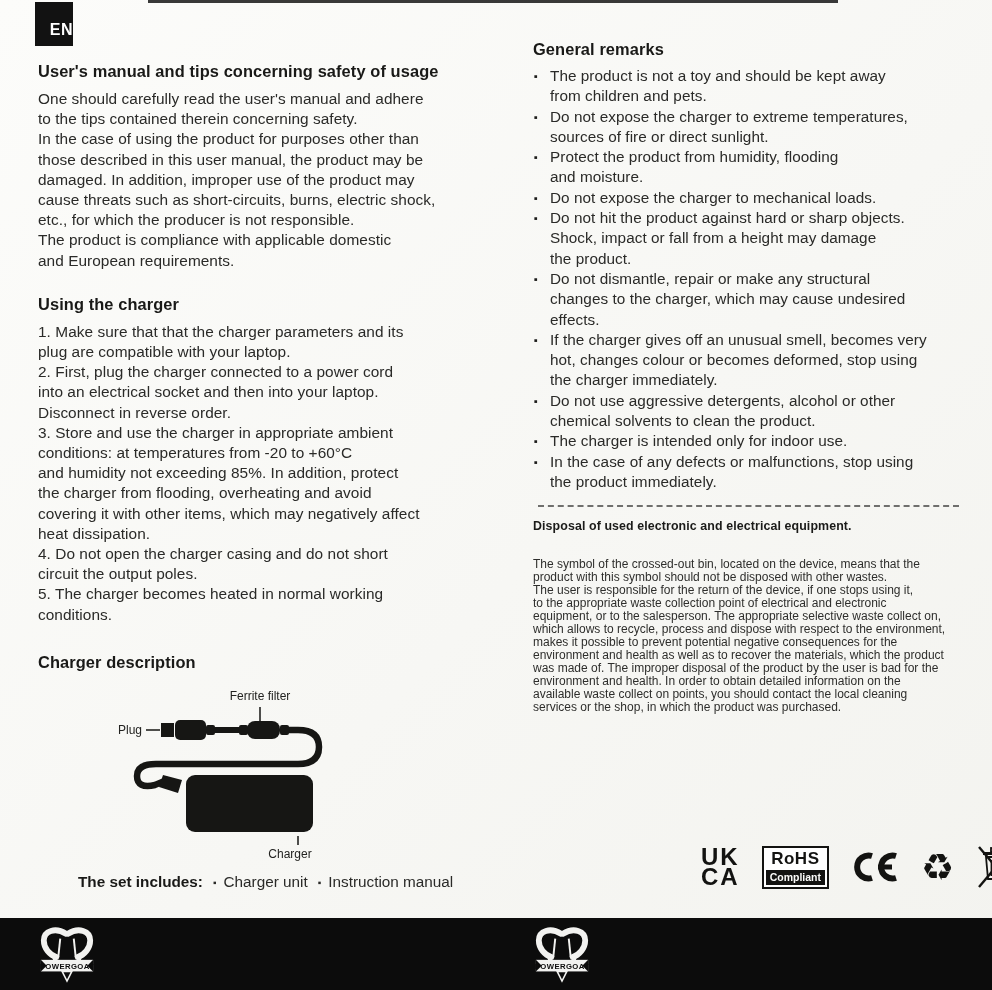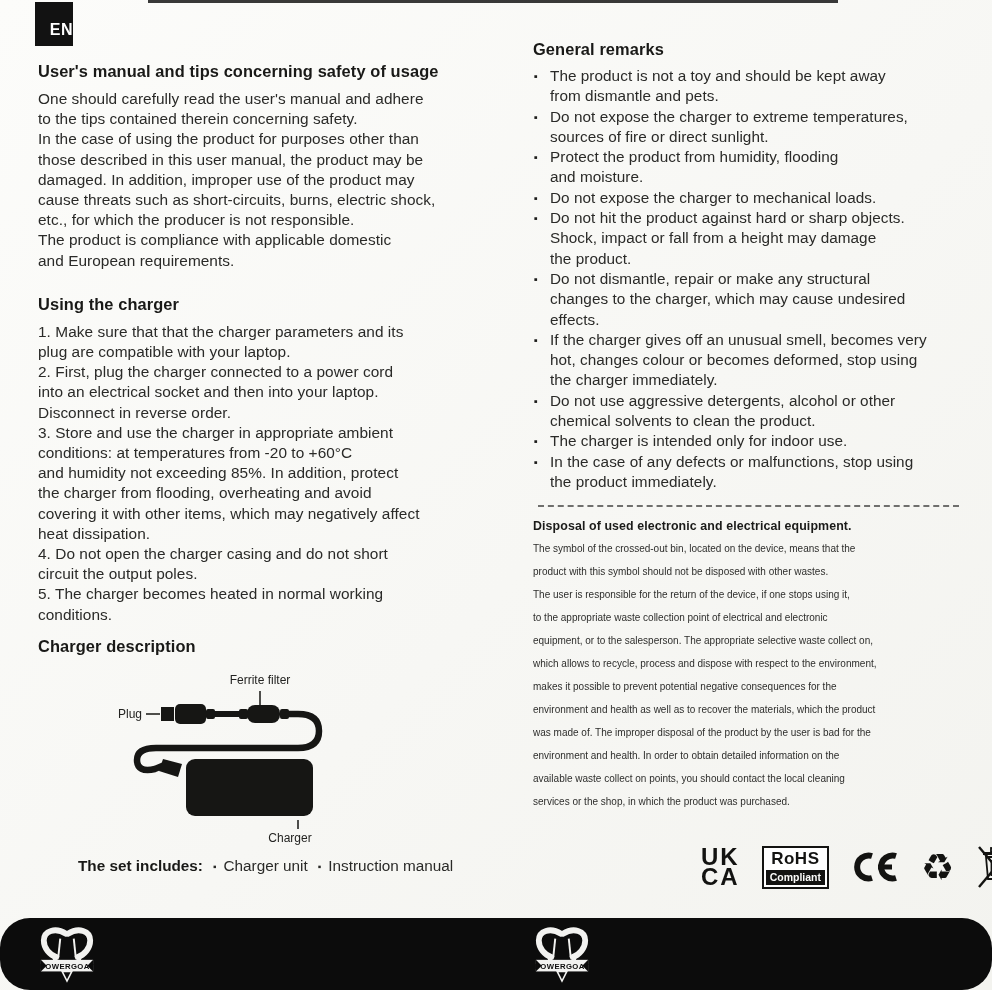--- a/index.html
+++ b/index.html
@@ -35,37 +35,37 @@
     position:relative;padding-left:17px;font-size:15.3px;line-height:20.3px;
     white-space:pre-line;color:#2a2a28;letter-spacing:.05px;
   }
   ul.remarks li::before{
     content:"▪";position:absolute;left:1px;top:0;font-size:11px;line-height:20.3px;color:#1c1c1a;
   }
 
   .dashed-divider{margin-top:13px;border:0;border-top:2px dashed #6f6f6d;height:0;width:421px;}
 
   h3.disposal-h{font-size:12.4px;font-weight:700;color:#1b1b19;margin:12px 0 0;letter-spacing:.1px;}
-  p.disposal-body{margin:4px 0 0;font-size:10px;line-height:23px;white-space:pre-line;color:#2e2e2c;}
+  p.disposal-body{margin:25px 0 0;font-size:12px;line-height:13px;white-space:pre-line;color:#2e2e2c;}
 
   .diagram{margin-top:4px;display:block;}
   .diagram text{font-family:"Liberation Sans",sans-serif;font-size:12px;fill:#232321;}
 
   .set-includes{margin-top:9px;display:flex;align-items:baseline;font-size:15.3px;color:#2a2a28;margin-left:40px;}
   .set-includes .si-label{font-weight:700;color:#191917;}
   .set-includes .si-bullet{font-size:10px;margin:0 7px 0 10px;position:relative;top:-1px;}
 
   .cert-row{position:absolute;left:701px;top:843px;display:flex;align-items:center;gap:22px;}
   .ukca{display:flex;flex-direction:column;font-weight:700;font-size:24px;line-height:20px;color:#131311;letter-spacing:2px;}
   .rohs{border:2.5px solid #131311;background:#fff;text-align:center;padding:1px 2px 2px;min-width:58px;}
   .rohs-top{font-weight:700;font-size:17px;color:#131311;letter-spacing:.5px;padding:0 3px;}
   .rohs-bottom{background:#131311;color:#fbfbf9;font-size:10.5px;padding:1px 4px 2px;margin-top:1px;font-weight:bold;}
   .recycle-glyph{font-size:37px;color:#131311;line-height:1;}
 
-  .footer-bar{position:absolute;left:0;top:918px;width:992px;height:72px;background:#0c0c0c;border-radius:30px;}
+  .footer-bar{position:absolute;left:0;top:918px;width:992px;height:72px;background:#0c0c0c;}
   .brand-logo{position:absolute;top:7px;}
   .brand-logo.pos-a{left:38px;}
   .brand-logo.pos-b{left:533px;}
   .brand-logo text{font-family:"Liberation Sans",sans-serif;}
 </style>
 </head>
 <body>
 
 <div class="page">
   <div class="scan-edge"></div>
@@ -96,21 +96,21 @@
 conditions: at temperatures from -20 to +60°C
 and humidity not exceeding 85%. In addition, protect
 the charger from flooding, overheating and avoid
 covering it with other items, which may negatively affect
 heat dissipation.
 4. Do not open the charger casing and do not short
 circuit the output poles.
 5. The charger becomes heated in normal working
 conditions.</p>
 
-    <h2 style="margin-top:12px;">Charger description</h2>
+    <h2 style="margin-top:28px;">Charger description</h2>
 
     <svg class="diagram" width="456" height="188" viewBox="0 0 456 188">
 
       <text x="222" y="24" text-anchor="middle">Ferrite filter</text>
       <line x1="222" y1="31" x2="222" y2="45" stroke="#232321" stroke-width="1.6"></line>
 
       <text x="104" y="58" text-anchor="end">Plug</text>
       <line x1="108" y1="54" x2="122" y2="54" stroke="#232321" stroke-width="1.6"></line>
 
       <g fill="#161614">
@@ -143,21 +143,21 @@
       <span>Charger unit</span>
       <span class="si-bullet">▪</span>
       <span>Instruction manual</span>
     </div>
   </div>
 
   <div class="col col-right">
     <h2>General remarks</h2>
     <ul class="remarks">
       <li>The product is not a toy and should be kept away
-from dismantle and pets.</li>
+from children and pets.</li>
       <li>Do not expose the charger to extreme temperatures,
 sources of fire or direct sunlight.</li>
       <li>Protect the product from humidity, flooding
 and moisture.</li>
       <li>Do not expose the charger to mechanical loads.</li>
       <li>Do not hit the product against hard or sharp objects.
 Shock, impact or fall from a height may damage
 the product.</li>
       <li>Do not dismantle, repair or make any structural
 changes to the charger, which may cause undesired

